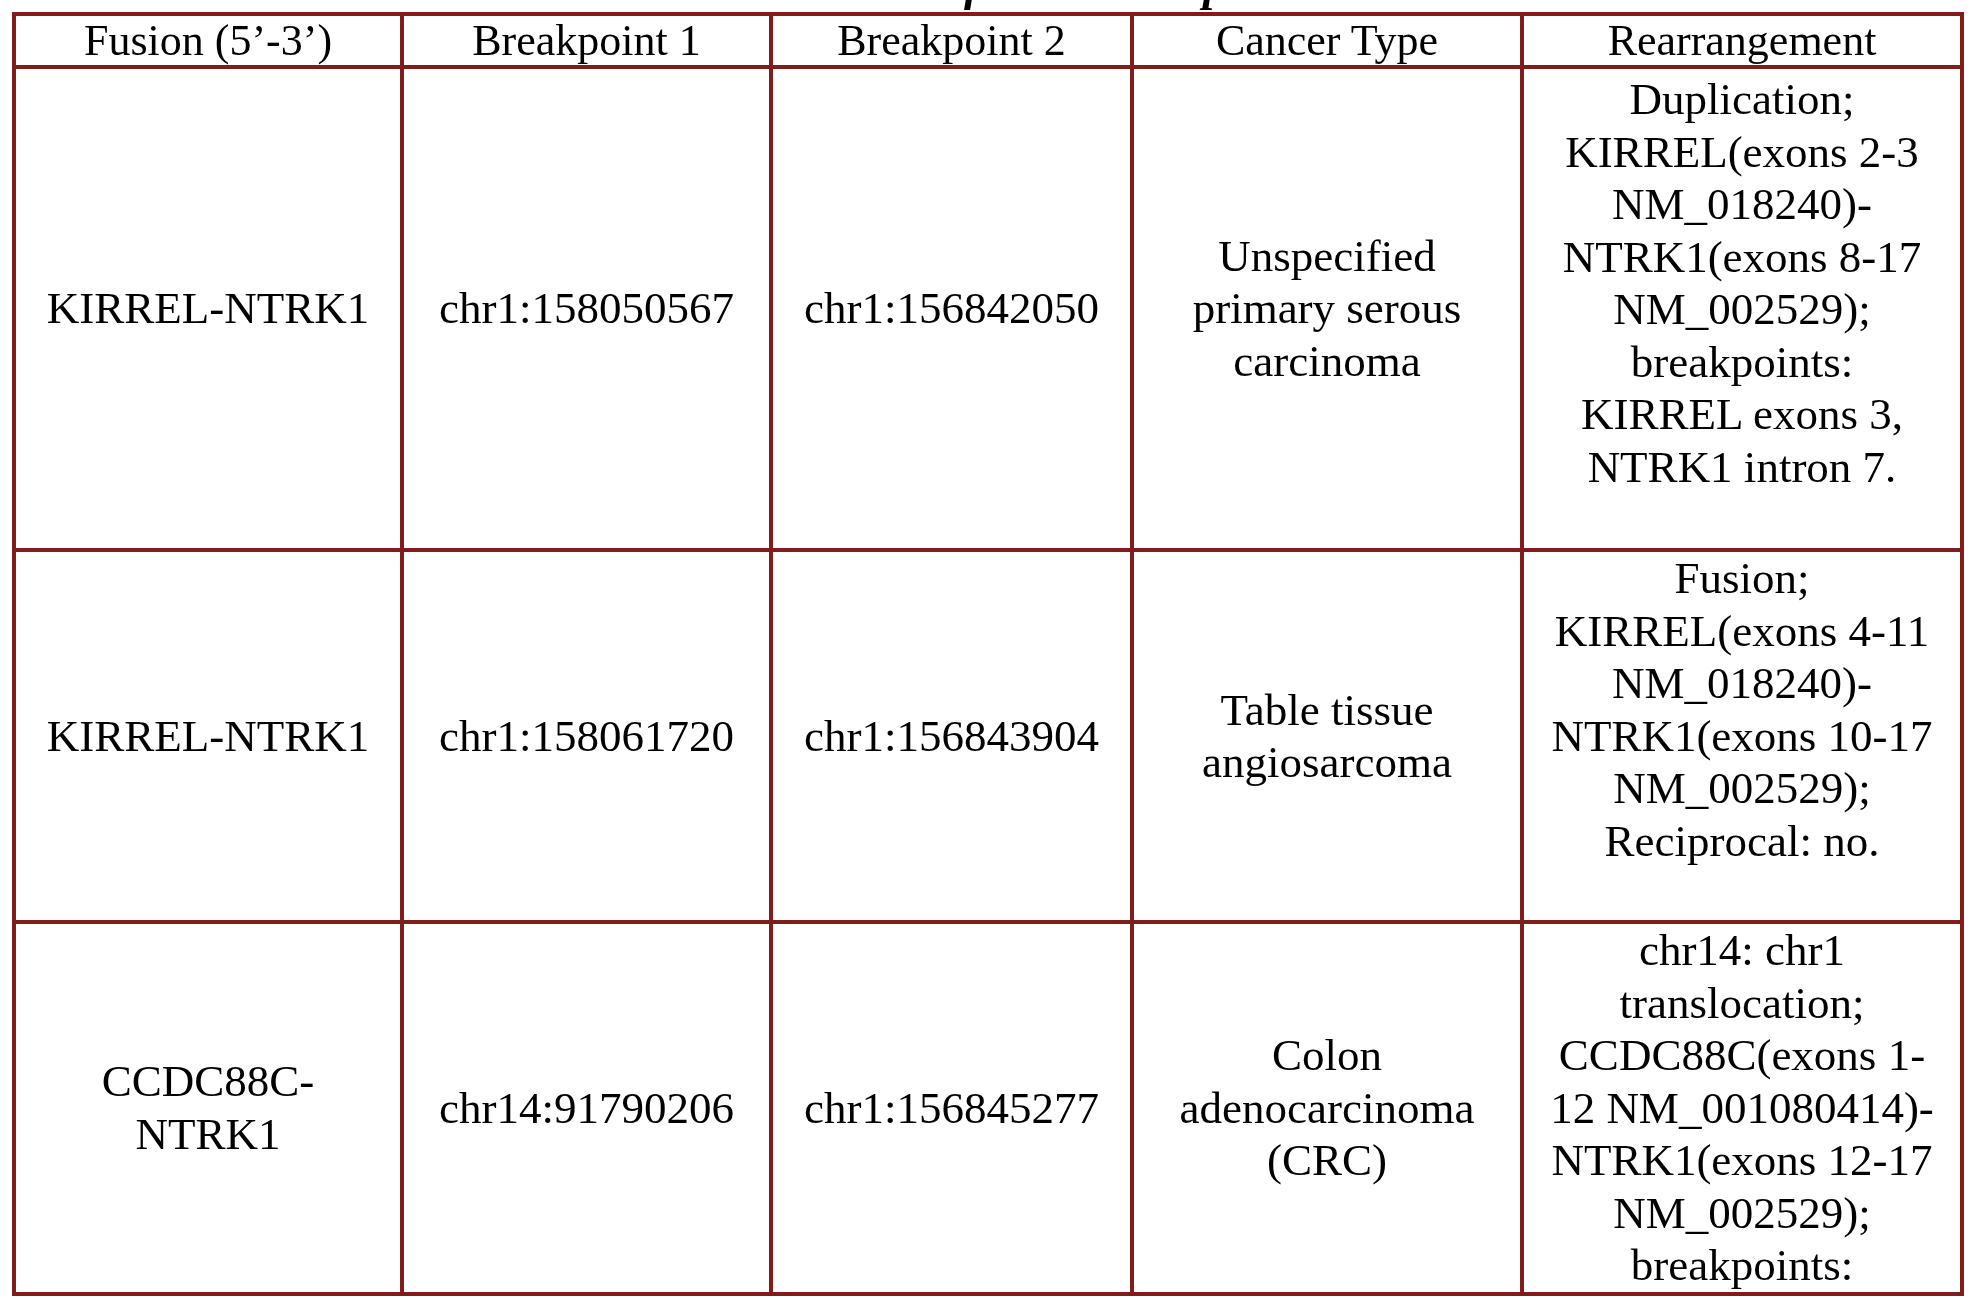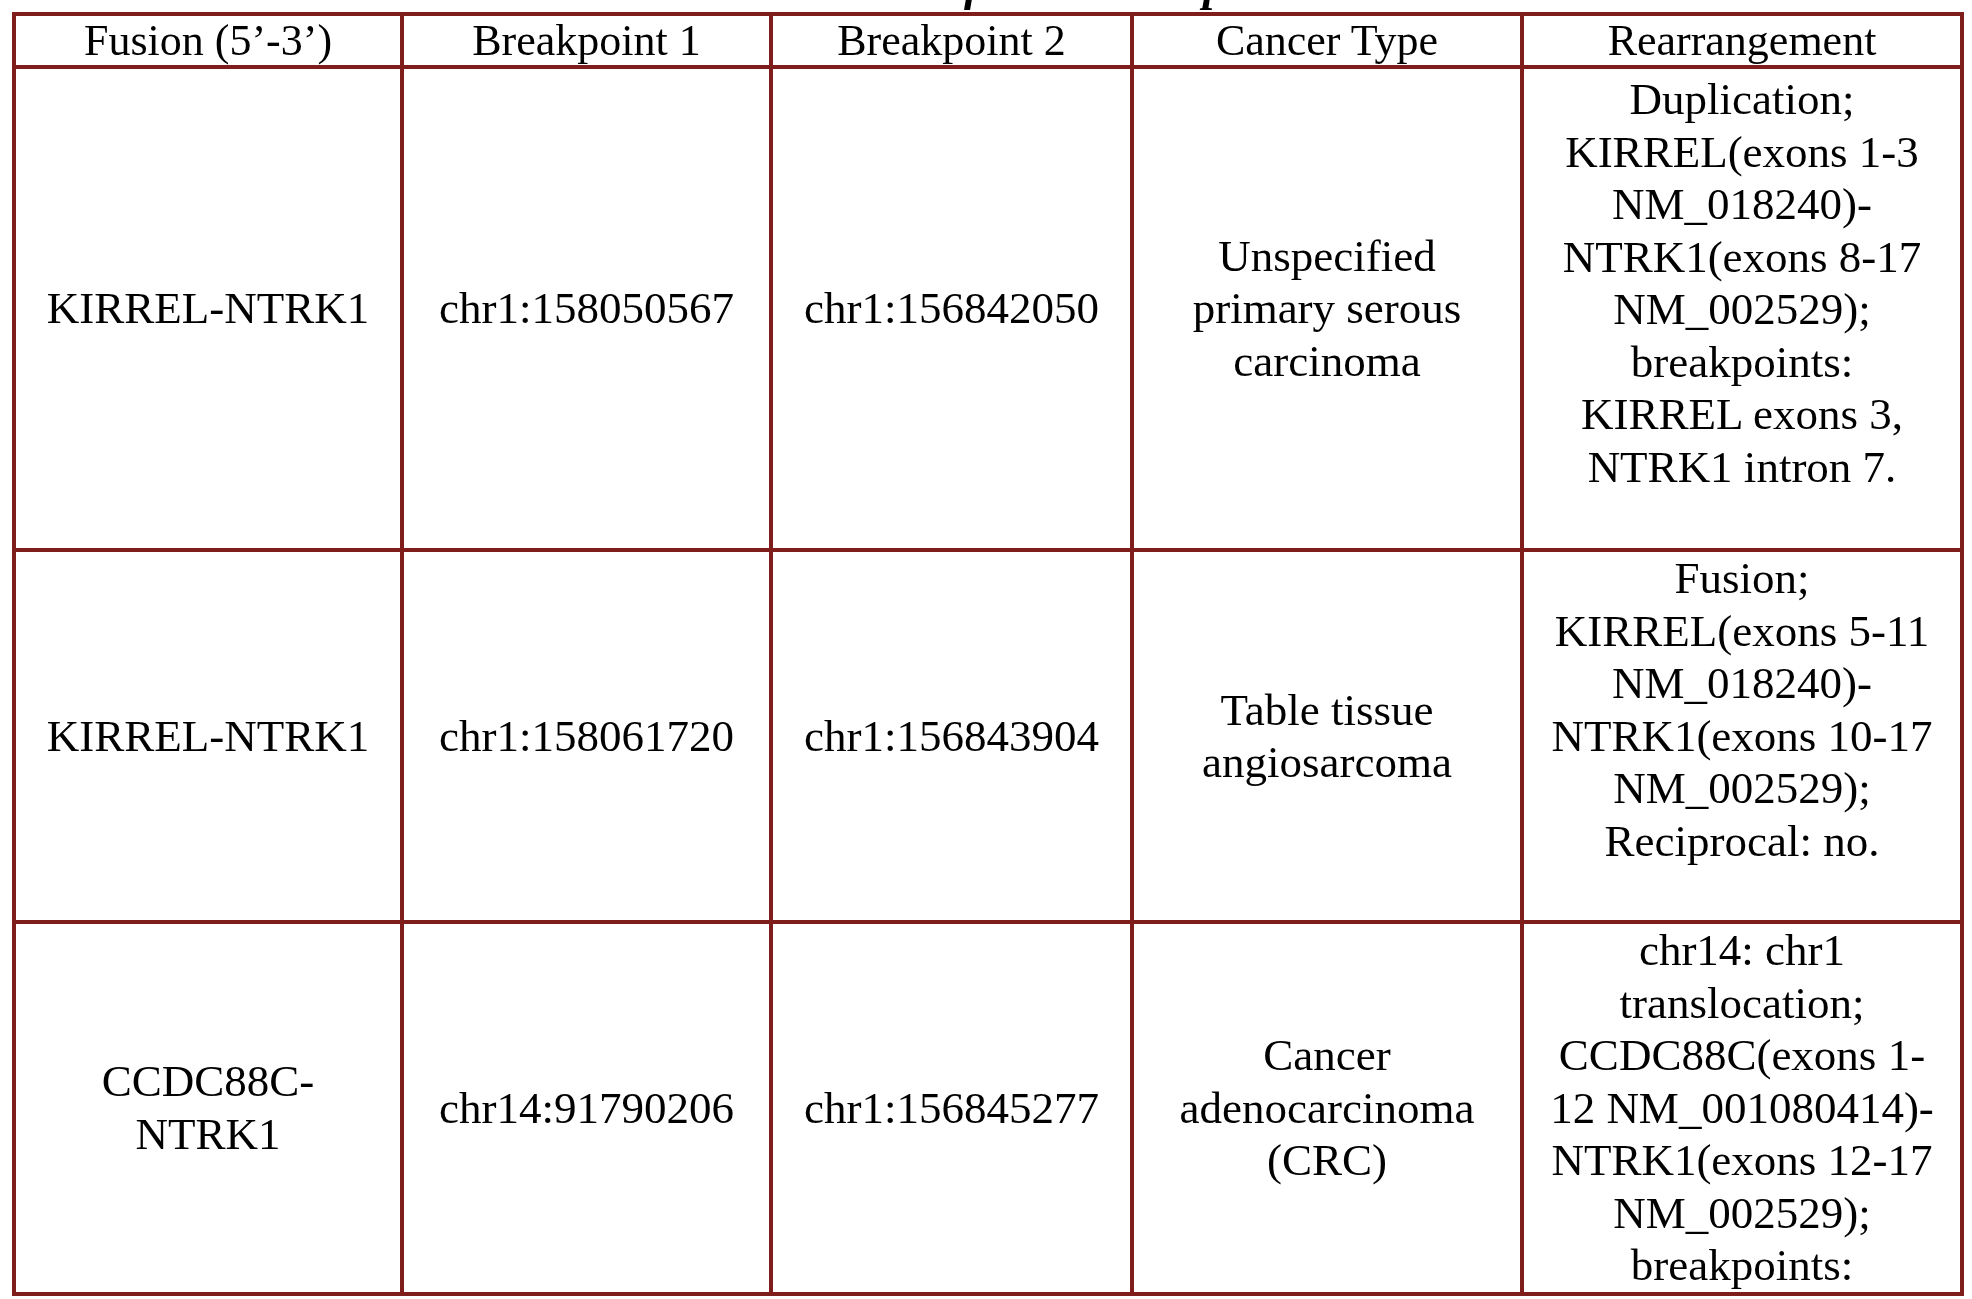--- a/index.html
+++ b/index.html
@@ -97,21 +97,21 @@
       </td>
       <td>chr1:158050567</td>
       <td>chr1:156842050</td>
       <td>
         <span class="line">Unspecified</span>
         <span class="line">primary serous</span>
         <span class="line">carcinoma</span>
       </td>
       <td class="rearr-cell">
         <span class="line">Duplication;</span>
-        <span class="line">KIRREL(exons 1-3</span>
+        <span class="line">KIRREL(exons 2-3</span>
         <span class="line">NM_018240)-</span>
         <span class="line">NTRK1(exons 8-17</span>
         <span class="line">NM_002529);</span>
         <span class="line">breakpoints:</span>
         <span class="line">KIRREL exons 3,</span>
         <span class="line">NTRK1 intron 7.</span>
       </td>
     </tr>
 
     <tr class="row-1">
@@ -119,37 +119,37 @@
         <span class="line">KIRREL-NTRK1</span>
       </td>
       <td>chr1:158061720</td>
       <td>chr1:156843904</td>
       <td>
         <span class="line">Table tissue</span>
         <span class="line">angiosarcoma</span>
       </td>
       <td class="rearr-cell">
         <span class="line">Fusion;</span>
-        <span class="line">KIRREL(exons 5-11</span>
+        <span class="line">KIRREL(exons 4-11</span>
         <span class="line">NM_018240)-</span>
         <span class="line">NTRK1(exons 10-17</span>
         <span class="line">NM_002529);</span>
         <span class="line">Reciprocal: no.</span>
       </td>
     </tr>
 
     <tr class="row-2">
       <td>
         <span class="line">CCDC88C-</span>
         <span class="line">NTRK1</span>
       </td>
       <td>chr14:91790206</td>
       <td>chr1:156845277</td>
       <td>
-        <span class="line">Cancer</span>
+        <span class="line">Colon</span>
         <span class="line">adenocarcinoma</span>
         <span class="line">(CRC)</span>
       </td>
       <td class="rearr-cell">
         <span class="line">chr14: chr1</span>
         <span class="line">translocation;</span>
         <span class="line">CCDC88C(exons 1-</span>
         <span class="line">12 NM_001080414)-</span>
         <span class="line">NTRK1(exons 12-17</span>
         <span class="line">NM_002529);</span>

